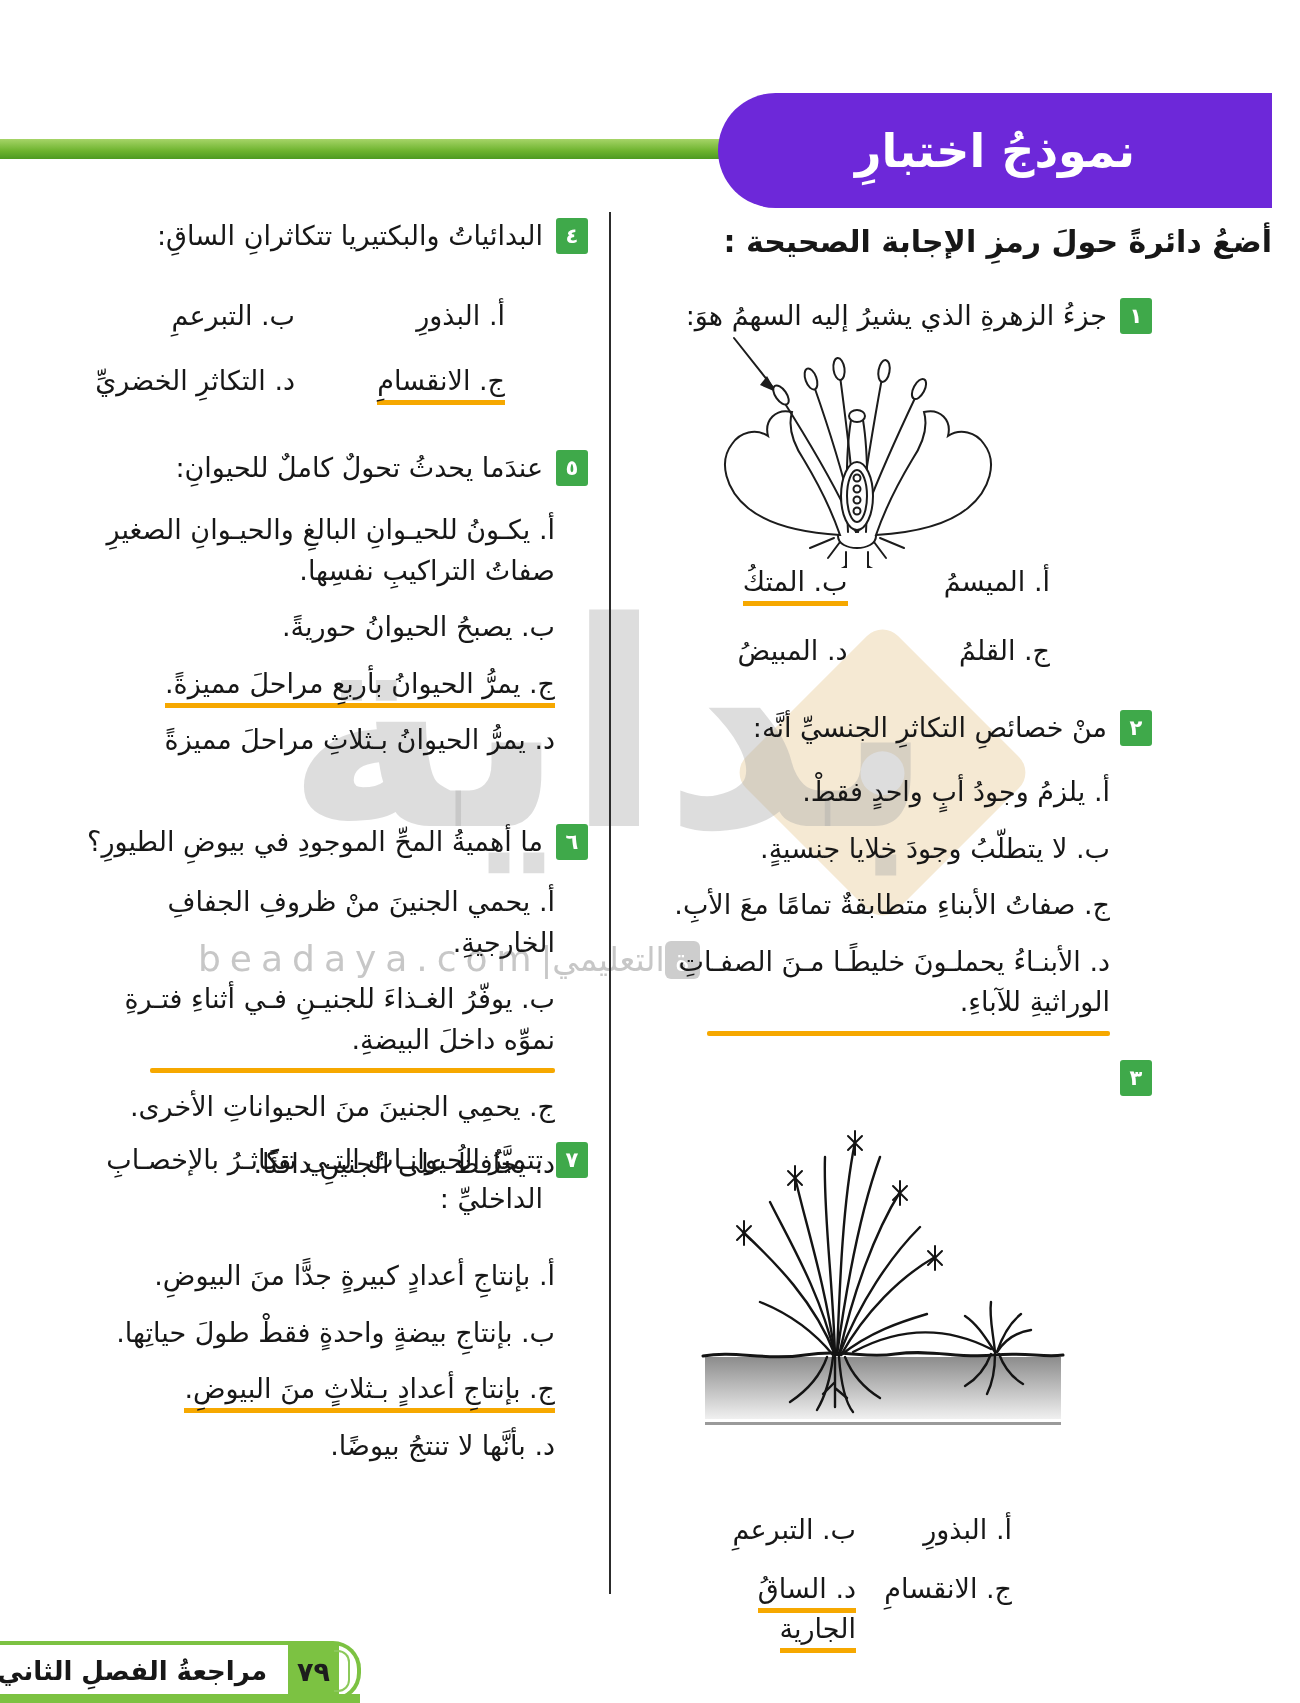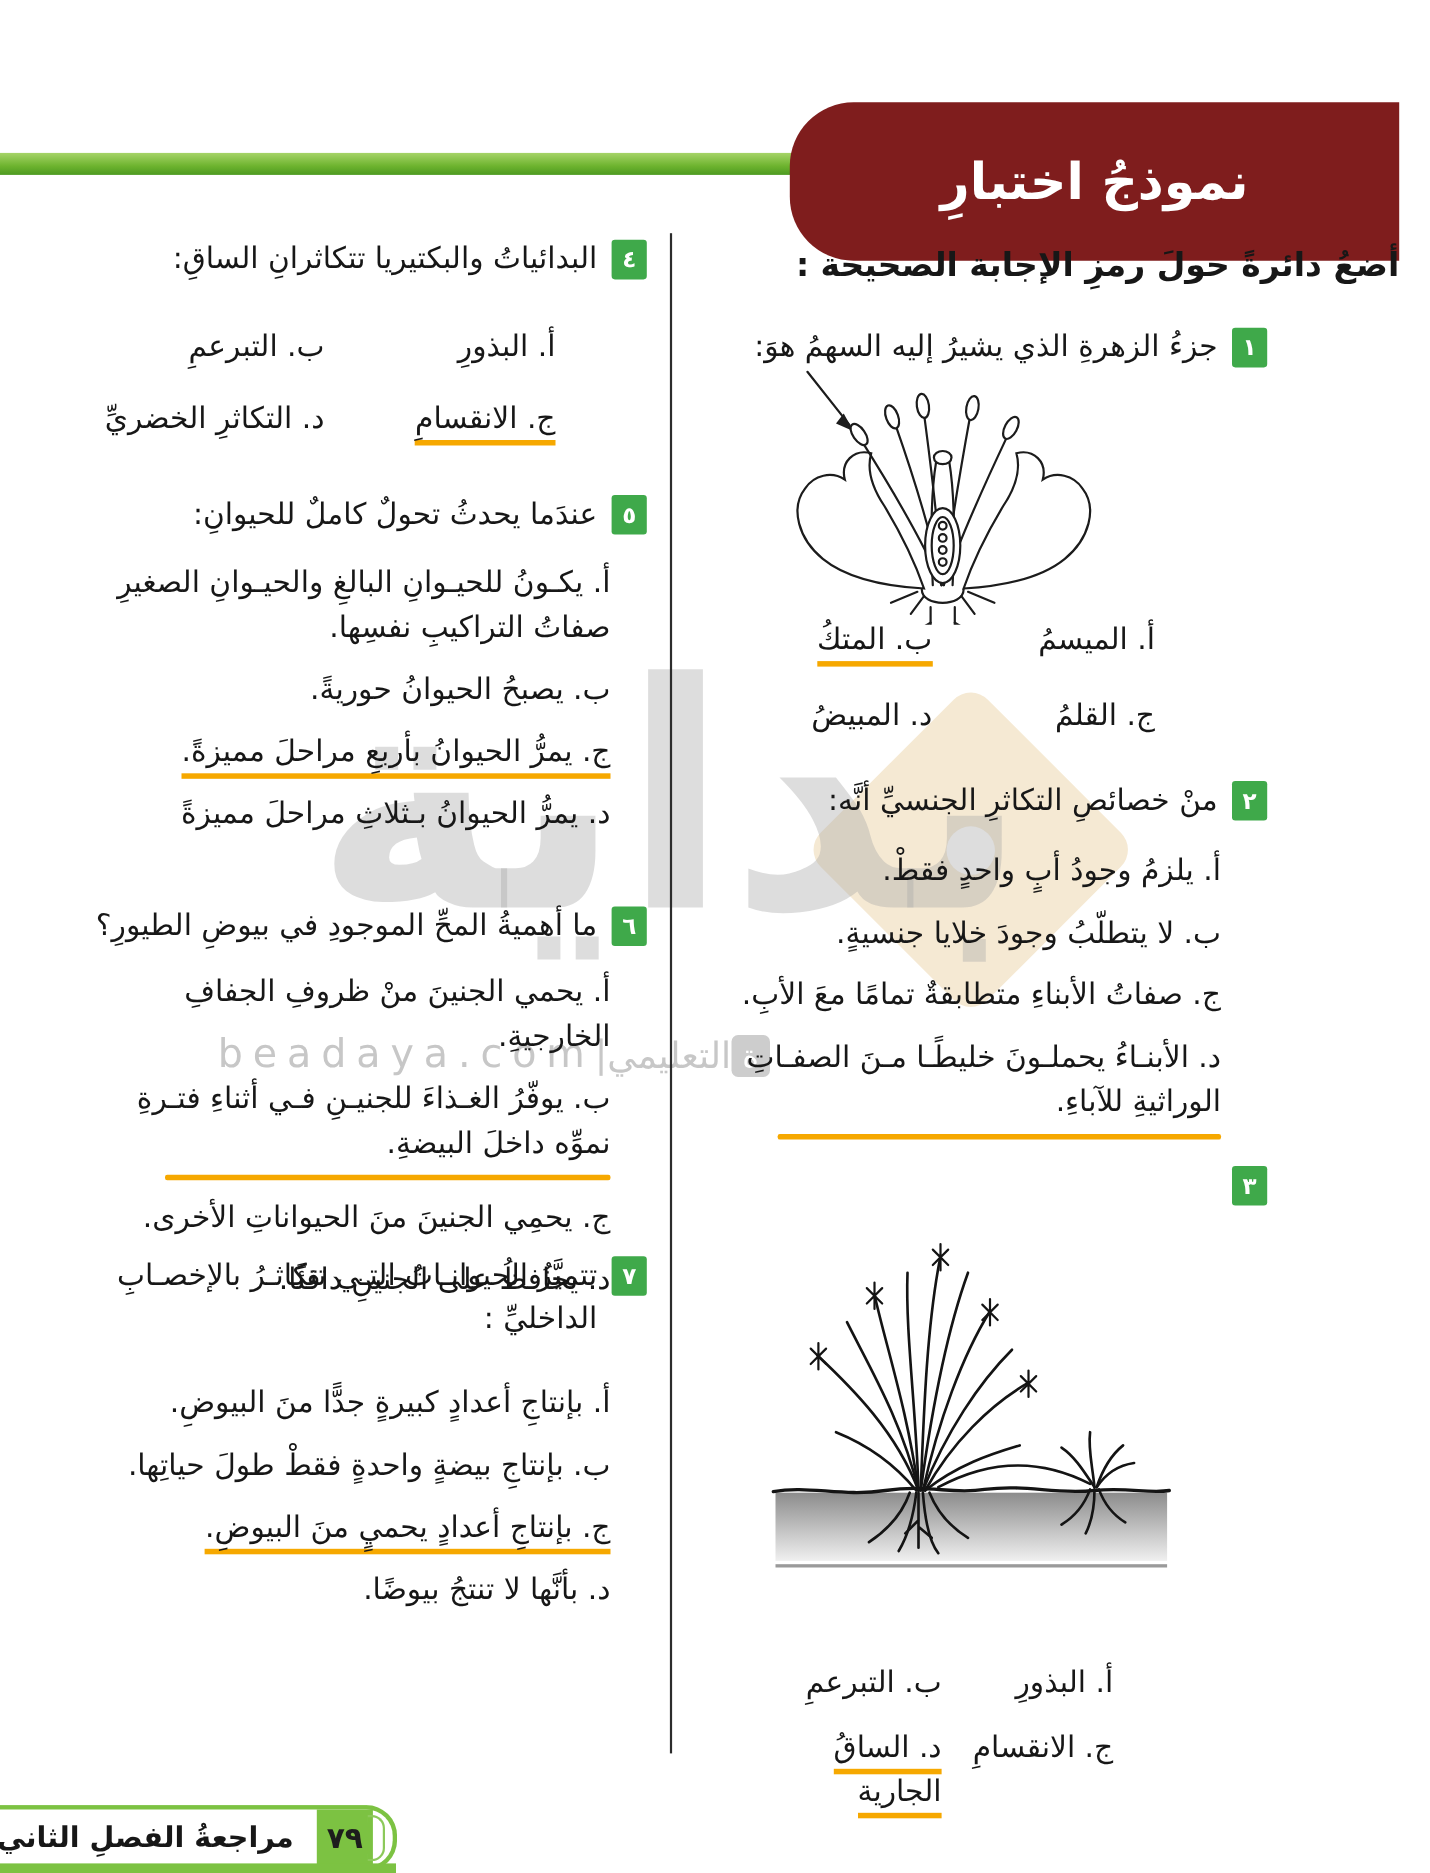--- a/index.html
+++ b/index.html
@@ -2,21 +2,21 @@
 <html lang="ar"><head>
 <meta charset="utf-8">
 <style>
   html,body{margin:0;padding:0;background:#fff;}
   .page{position:relative;width:1300px;height:1703px;background:#ffffff;overflow:hidden;
         font-family:"DejaVu Sans",sans-serif;color:#171717;}
 
   
   .topbar{position:absolute;left:0;top:139px;width:724px;height:20px;
           background:linear-gradient(#a6d468,#6db32e 60%,#4d9a21);z-index:2;}
-  .banner{position:absolute;left:718px;top:93px;width:554px;height:144px;background:#7f1d1d;
+  .banner{position:absolute;left:718px;top:93px;width:554px;height:115px;background:#6d28d9;
           border-radius:58px 0 0 58px;display:flex;align-items:center;justify-content:center;z-index:2;}
   .banner-title{color:#fff;font-weight:bold;font-size:46px;direction:rtl;}
 
   
   .divider{position:absolute;left:609px;top:212px;width:2px;height:1382px;background:#2c2c2c;z-index:1;}
 
   .abs{position:absolute;z-index:3;}
   .rtl{direction:rtl;text-align:right;}
   .qhead{display:flex;direction:rtl;gap:13px;align-items:flex-start;font-size:27px;line-height:1.45;}
   .qnum{flex:0 0 auto;width:32px;height:36px;margin-top:2px;background:#3fa94a;color:#fff;
@@ -242,21 +242,21 @@
     <div class="opt">د. يحافظُ على الجنينِ دافئًا.</div>
   </div>
 
   <div class="abs qhead" style="right:712px;top:1140px;">
     <span class="qnum">٧</span>
     <span class="qtext wraptext" style="width:455px;white-space:normal;">تتميَّزُ الحيوانـاتُ التـي تتكاثـرُ بالإخصـابِ الداخليِّ :</span>
   </div>
   <div class="abs rtl stack" style="left:85px;top:1256px;width:470px;">
     <div class="opt">أ. بإنتاجِ أعدادٍ كبيرةٍ جدًّا منَ البيوضِ.</div>
     <div class="opt">ب. بإنتاجِ بيضةٍ واحدةٍ فقطْ طولَ حياتِها.</div>
-    <div class="opt"><span class="ul">ج. بإنتاجِ أعدادٍ يحميٍ منَ البيوضِ.</span></div>
+    <div class="opt"><span class="ul">ج. بإنتاجِ أعدادٍ بـثلاثٍ منَ البيوضِ.</span></div>
     <div class="opt">د. بأنَّها لا تنتجُ بيوضًا.</div>
   </div>
 
   <div class="footer">
     <span class="fnum">٧٩</span>
     <span class="flabel">مراجعةُ الفصلِ الثاني</span>
   </div>
   <div class="bstrip"></div>
 
 </div>

